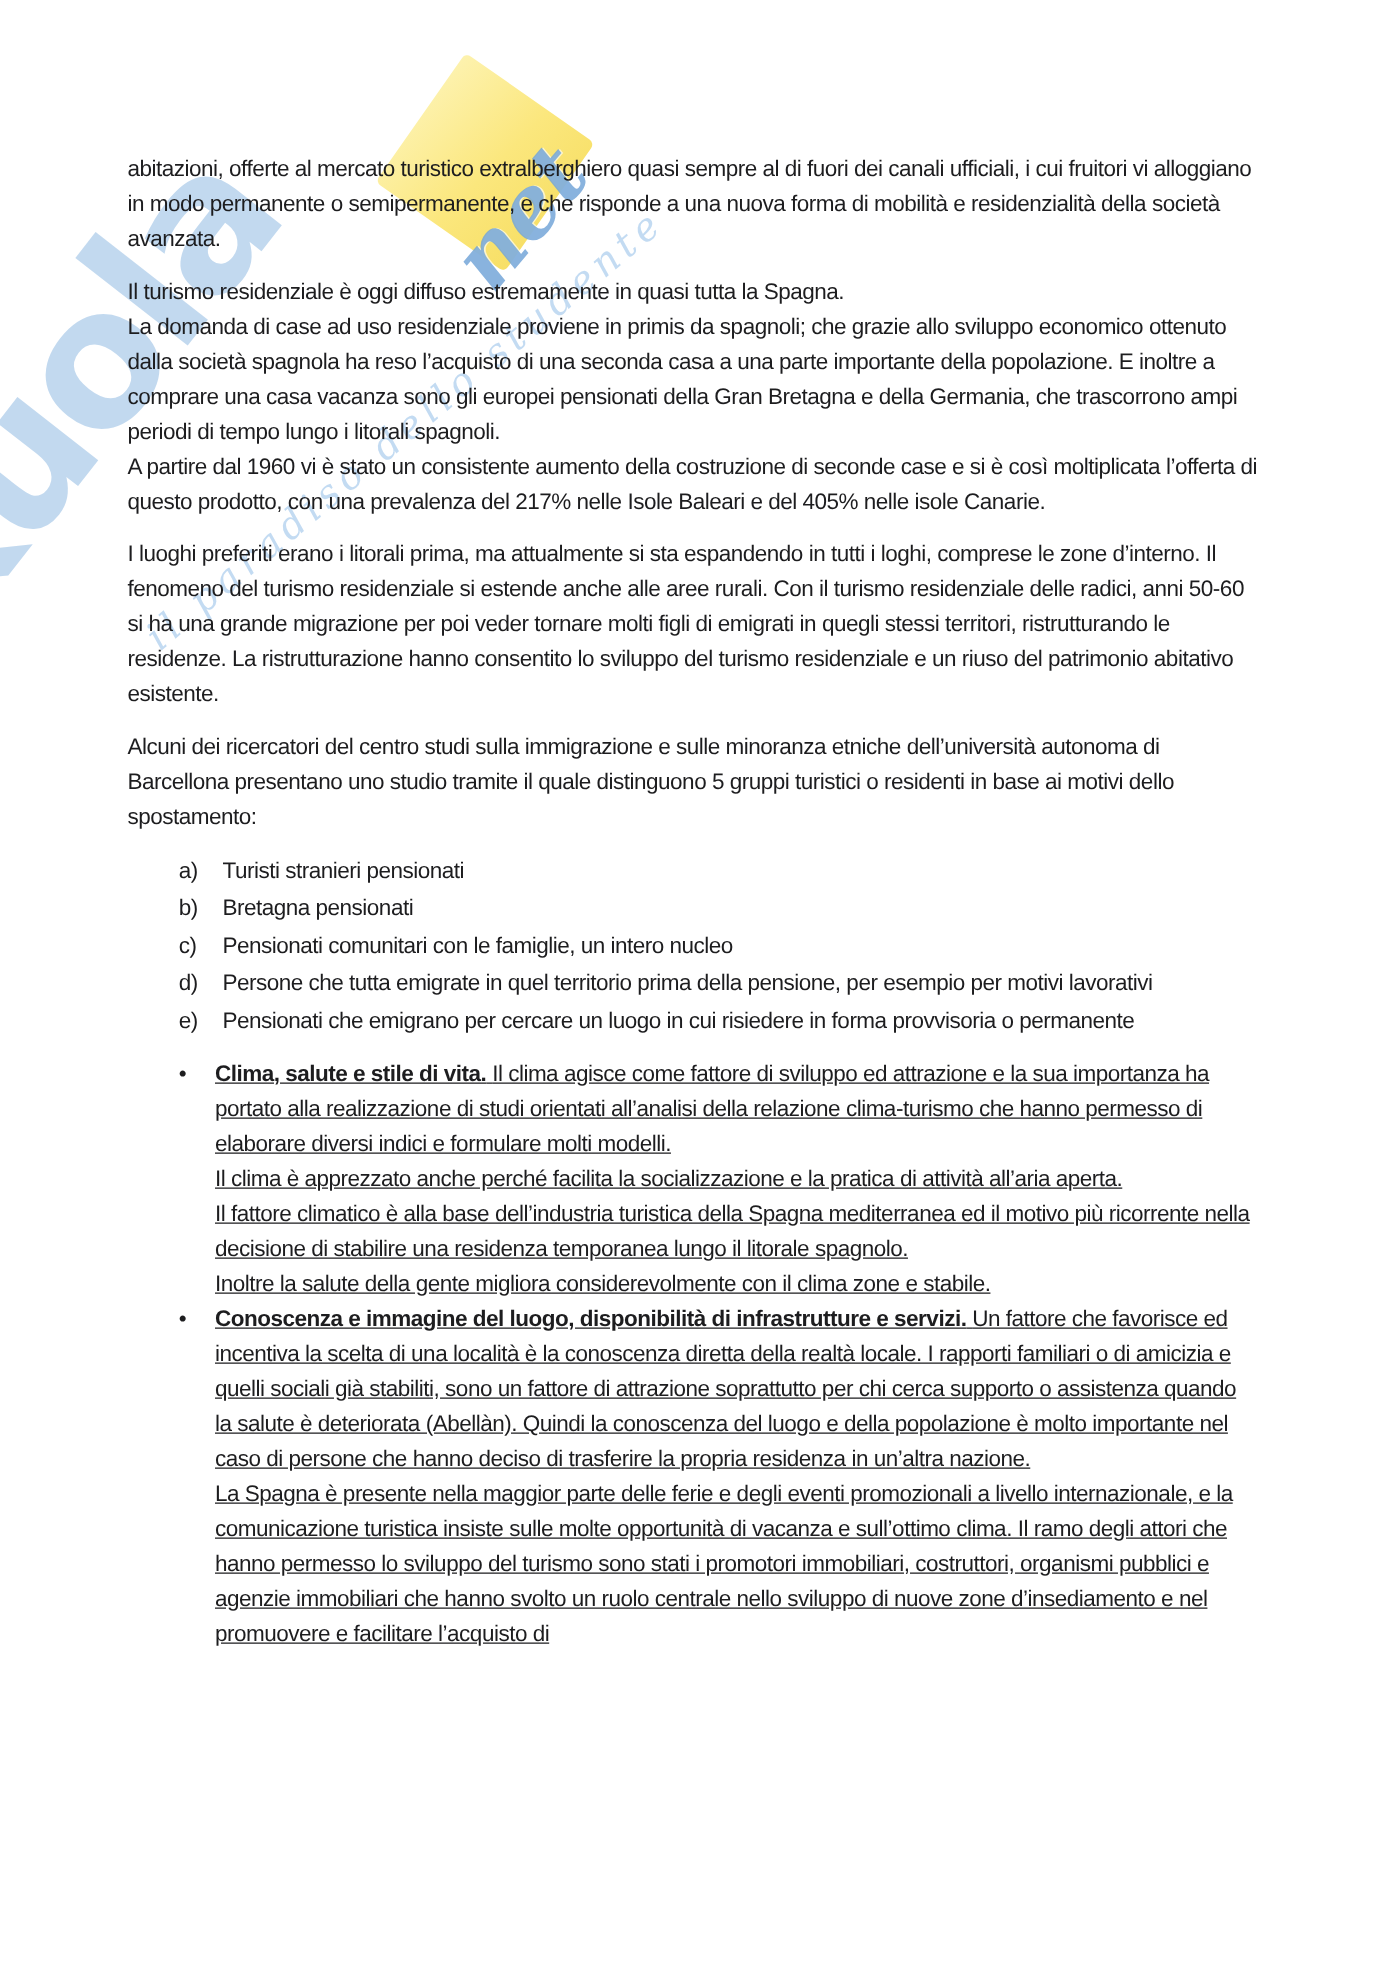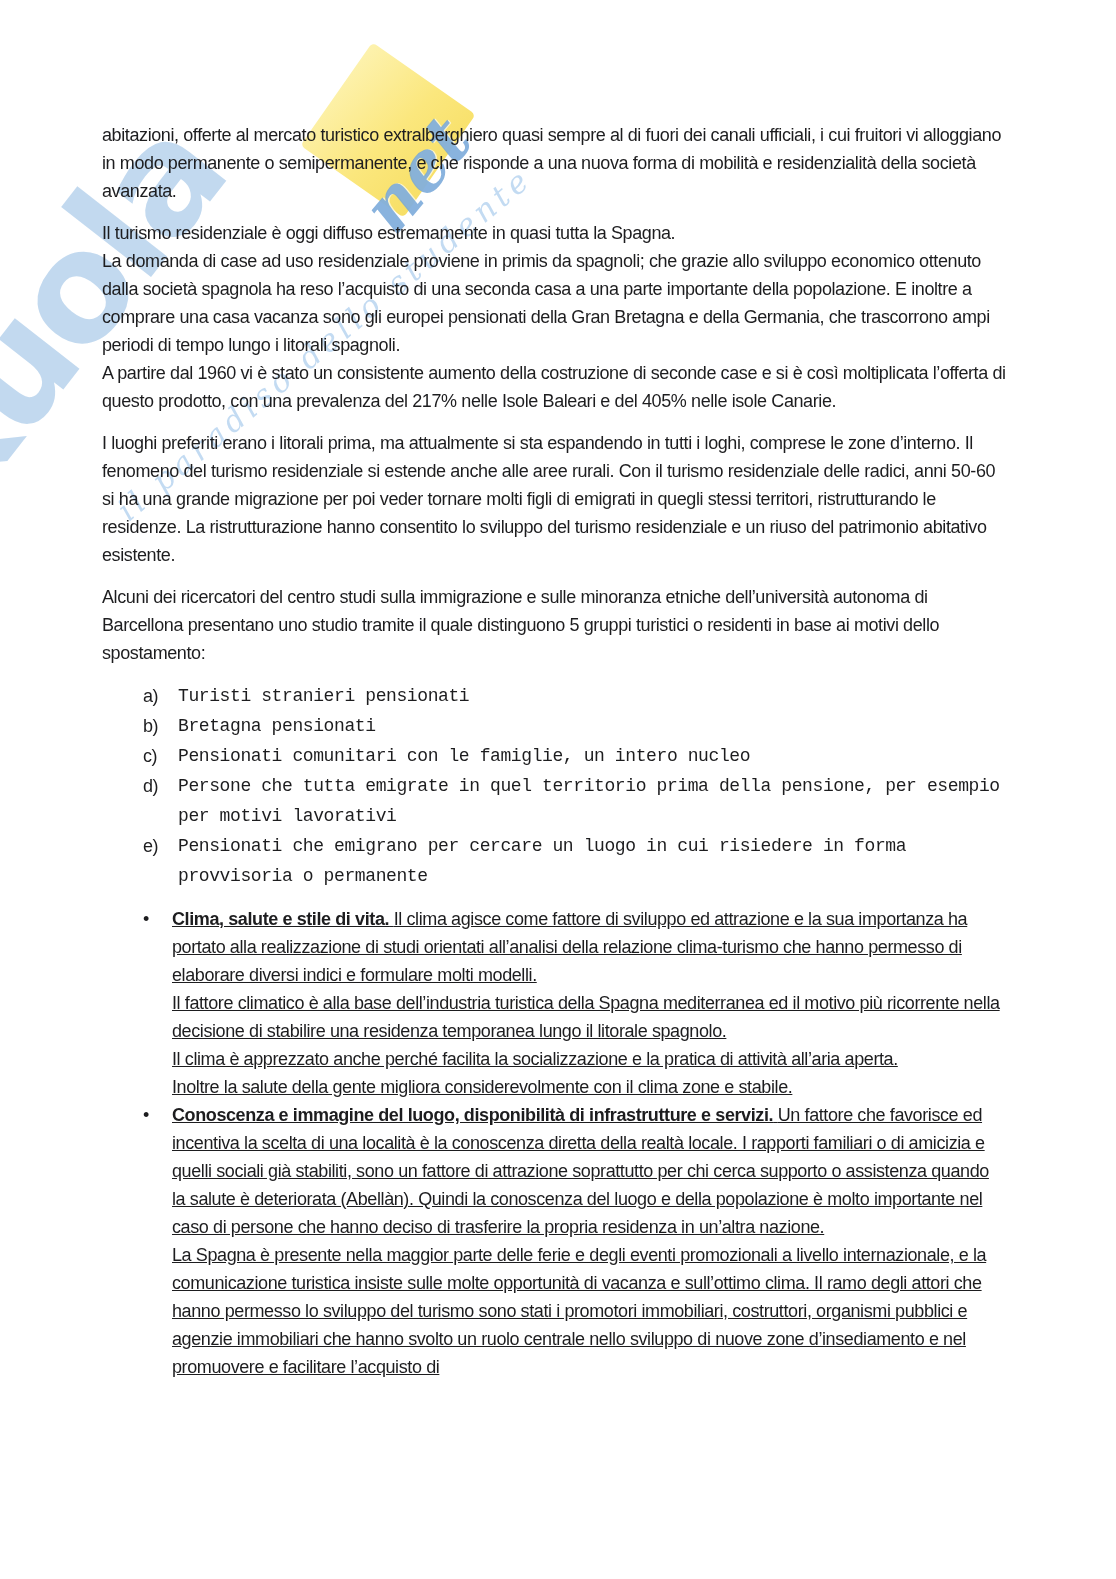--- a/index.html
+++ b/index.html
@@ -57,21 +57,21 @@
     font-size:18px; line-height:28px; letter-spacing:-0.4px;
     text-align:left;
   }
   .doc p { margin:0 0 14px 0; }
   .seg { display:block; }
   .lead { font-weight:bold; }
 
   .list { margin:0 0 14px 0; }
   .li-row { display:flex; line-height:30px; }
   .li-marker { flex:0 0 35px; margin-left:41px; }
-  .li-text { flex:1;font-family:Liberation Mono, monospace; }
+  .li-text { flex:1; }
 
   .bullets { margin:0; }
   .bl-row { display:flex; }
   .bl-marker { flex:0 0 29px; margin-left:41px; }
   .bl-text { flex:1;text-decoration:underline; }
 </style>
 </head>
 <body>
 
 <div class="page">
@@ -120,22 +120,22 @@
       </div>
     </div>
 
 
     <div class="bullets">
 
       <div class="bl-row">
         <span class="bl-marker">•</span>
         <div class="bl-text">
           <span class="seg"><b class="lead">Clima, salute e stile di vita.</b> <span>Il clima agisce come fattore di sviluppo ed attrazione e la sua importanza ha portato alla realizzazione di studi orientati all’analisi della relazione clima-turismo che hanno permesso di elaborare diversi indici e formulare molti modelli.</span></span>
+          <span class="seg">Il clima è apprezzato anche perché facilita la socializzazione e la pratica di attività all’aria aperta.</span>
           <span class="seg">Il fattore climatico è alla base dell’industria turistica della Spagna mediterranea ed il motivo più ricorrente nella decisione di stabilire una residenza temporanea lungo il litorale spagnolo.</span>
-          <span class="seg">Il clima è apprezzato anche perché facilita la socializzazione e la pratica di attività all’aria aperta.</span>
           <span class="seg">Inoltre la salute della gente migliora considerevolmente con il clima zone e stabile.</span>
         </div>
       </div>
 
       <div class="bl-row">
         <span class="bl-marker">•</span>
         <div class="bl-text">
           <span class="seg"><b class="lead">Conoscenza e immagine del luogo, disponibilità di infrastrutture e servizi.</b> <span>Un fattore che favorisce ed incentiva la scelta di una località è la conoscenza diretta della realtà locale. I rapporti familiari o di amicizia e quelli sociali già stabiliti, sono un fattore di attrazione soprattutto per chi cerca supporto o assistenza quando la salute è deteriorata (Abellàn). Quindi la conoscenza del luogo e della popolazione è molto importante nel caso di persone che hanno deciso di trasferire la propria residenza in un’altra nazione.</span></span>
           <span class="seg">La Spagna è presente nella maggior parte delle ferie e degli eventi promozionali a livello internazionale, e la comunicazione turistica insiste sulle molte opportunità di vacanza e sull’ottimo clima. Il ramo degli attori che hanno permesso lo sviluppo del turismo sono stati i promotori immobiliari, costruttori, organismi pubblici e agenzie immobiliari che hanno svolto un ruolo centrale nello sviluppo di nuove zone d’insediamento e nel promuovere e facilitare l’acquisto di</span>
         </div>

